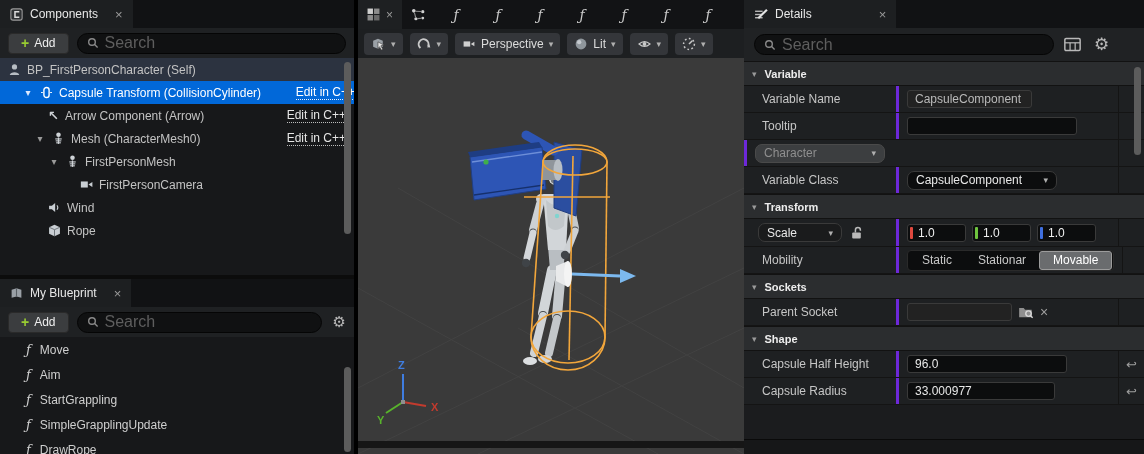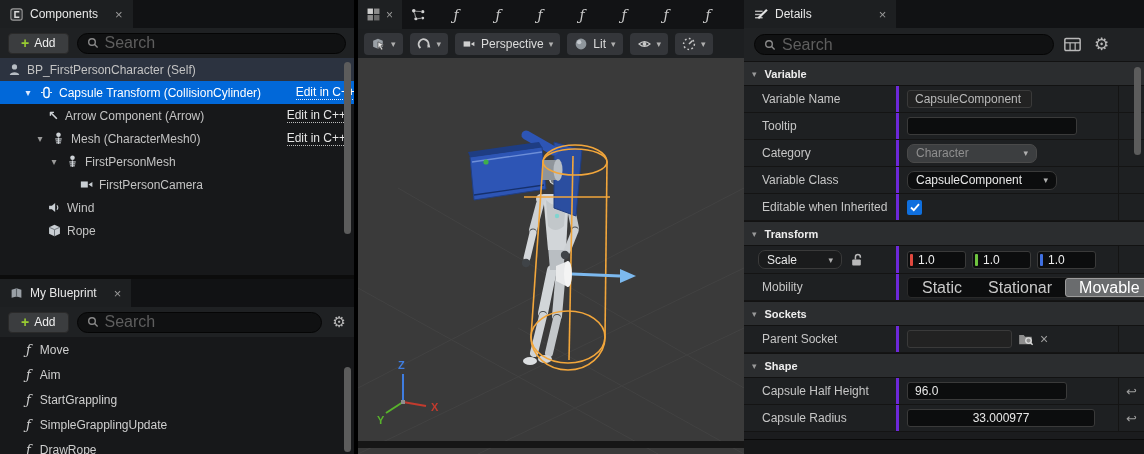--- a/index.html
+++ b/index.html
@@ -66,21 +66,21 @@
   .txt { background:#0c0d0e; border:1px solid #3a3a3a; border-radius:3px; height:18px; color:#e8e8e8; font-size:12px; font-family:inherit; padding:0 7px; outline:none; }
   .txt.disabled { background:#222; border-color:#3a3a3a; }
   .dd { display:flex; align-items:center; justify-content:space-between; gap:8px; background:#0c0d0e; border:1px solid #3a3a3a; border-radius:7px; height:19px; padding:0 8px; color:#e8e8e8; font-size:12px; }
   .dd.disabled { background:#3c3e40; color:#8f8f8f; border-color:#4a4a4a; }
   .dd .chev { font-size:9px; color:#b0b0b0; }
   .checkbox { width:15px; height:15px; border-radius:2px; background:#0f6fde; display:flex; align-items:center; justify-content:center; }
   .numfield { display:flex; align-items:center; background:#0c0d0e; border:1px solid #3a3a3a; border-radius:3px; height:18px; overflow:hidden; }
   .numfield .accent { width:3px; align-self:stretch; margin:2px 0 2px 2px; border-radius:1px; }
   .numfield input { width:52px; background:transparent; border:0; outline:none; color:#efefef; font-size:12px; font-family:inherit; padding:0 5px; }
   .seg { display:flex; background:#0c0d0e; border:1px solid #2a2a2a; border-radius:4px; height:21px; align-items:center; padding:1px; }
-  .seg span { padding:0 13px; color:#c9c9c9; font-size:16px; line-height:17px; }
+  .seg span { padding:0 13px; color:#c9c9c9; font-size:12px; line-height:17px; }
   .seg span.on { background:#6a6c6e; border:1px solid #9c9c9c; border-radius:3px; color:#fff; }
   .reseticon { color:#9f9f9f; font-size:13px; }
   .d-footer { position:absolute; left:0; bottom:0; width:400px; height:21px; background:#161718; border-top:1px solid #0a0a0a; }
 </style>
 </head>
 <body>
 
 <div class="app">
 
   <div class="left">
@@ -455,46 +455,34 @@
         <div class="dextra"></div>
       </div>
       <div class="drow">
         <div class="dlabel">Tooltip</div>
         <div class="dval">
             <input class="txt" style="width: 170px;" value="">
           </div>
         <div class="dextra"></div>
       </div>
       <div class="drow">
-        <div class="dlabel">Category</div>
         <div class="dval">
           <div class="dd disabled" style="width:130px">
             <span>Character</span>
             <span class="chev">▾</span>
           </div>
         </div>
         <div class="dextra"></div>
       </div>
       <div class="drow">
         <div class="dlabel">Variable Class</div>
         <div class="dval">
           <div class="dd" style="width:150px">
             <span>CapsuleComponent</span>
             <span class="chev">▾</span>
-          </div>
-        </div>
-        <div class="dextra"></div>
-      </div>
-      <div class="drow">
-        <div class="dlabel">Editable when Inherited</div>
-        <div class="dval">
-          <div class="checkbox">
-            <svg width="10" height="9" viewBox="0 0 10 9">
-                <polyline points="1,4.5 3.8,7.2 9,1.2" fill="none" stroke="#fff" stroke-width="1.8"></polyline>
-              </svg>
           </div>
         </div>
         <div class="dextra"></div>
       </div>
 
       <div class="dsection">
         <span class="exp">▾</span>
         <span>Transform</span>
       </div>
       <div class="drow" style="height:28px">
@@ -563,21 +551,21 @@
         <div class="dval">
             <input class="txt" style="width: 160px;" value="96.0">
           </div>
         <div class="dextra">
             <span class="reseticon">↩</span>
           </div>
       </div>
       <div class="drow">
         <div class="dlabel">Capsule Radius</div>
         <div class="dval">
-            <input class="txt" style="width: 188px; text-align: center;" value="33.000977">
+            <input class="txt" style="width: 148px;" value="33.000977">
           </div>
         <div class="dextra">
             <span class="reseticon">↩</span>
           </div>
       </div>
 
       <div class="scrollthumb" style="right:3px; top:6px; height:88px;"></div>
       <div class="d-footer"></div>
     </div>
   </div>

